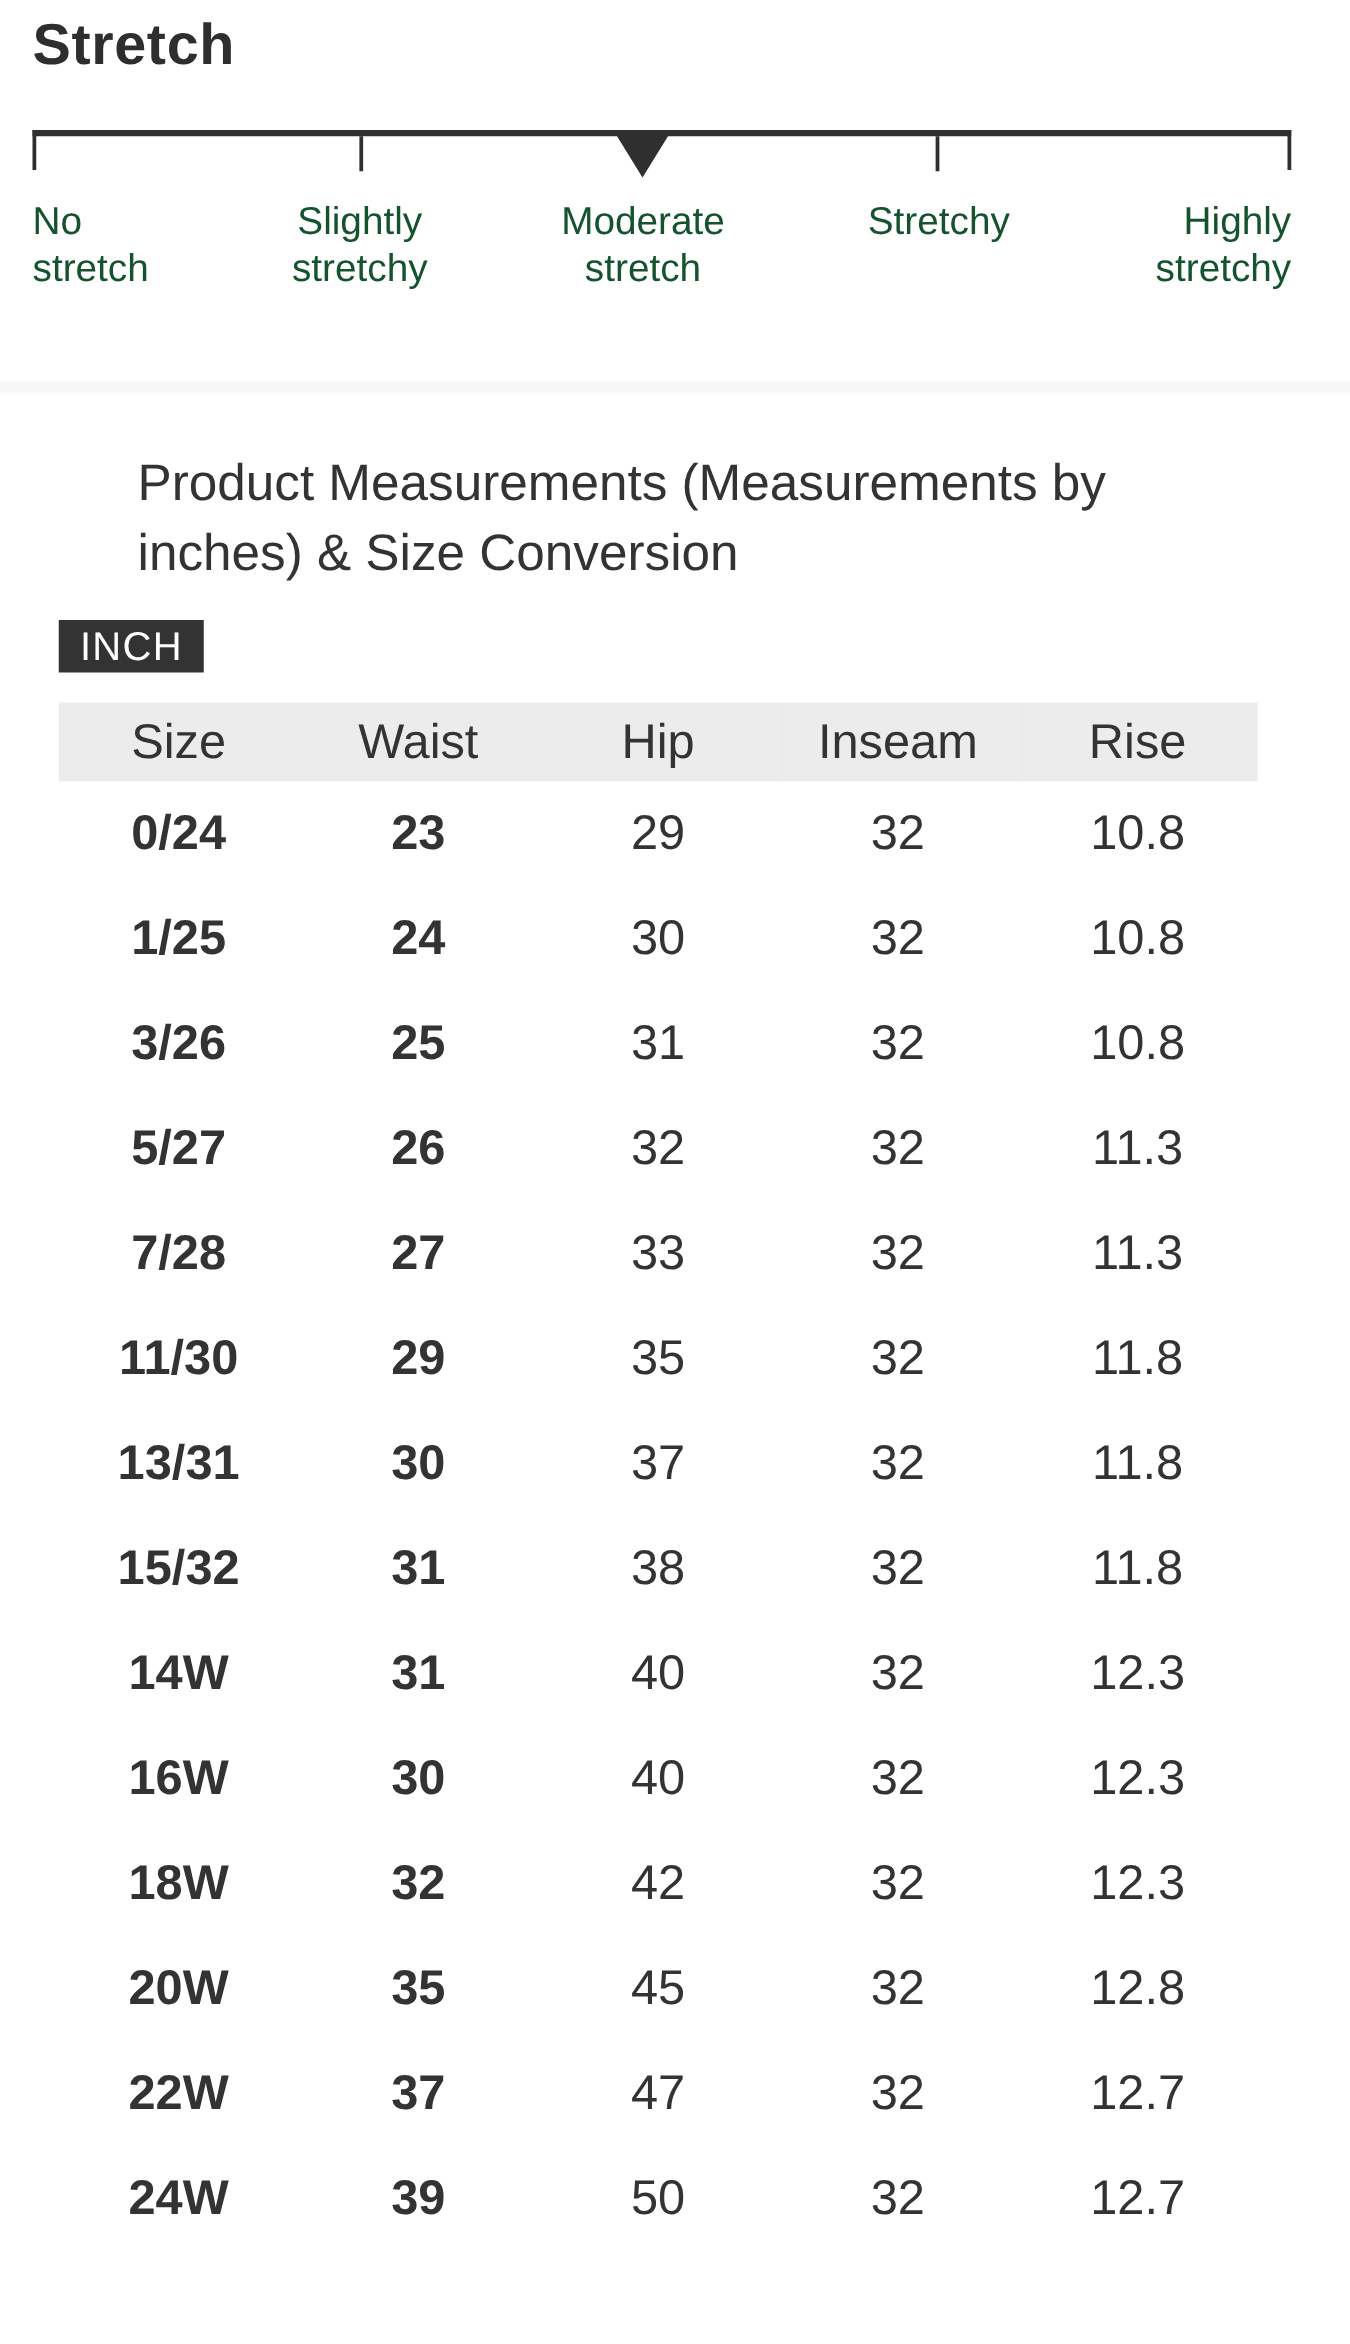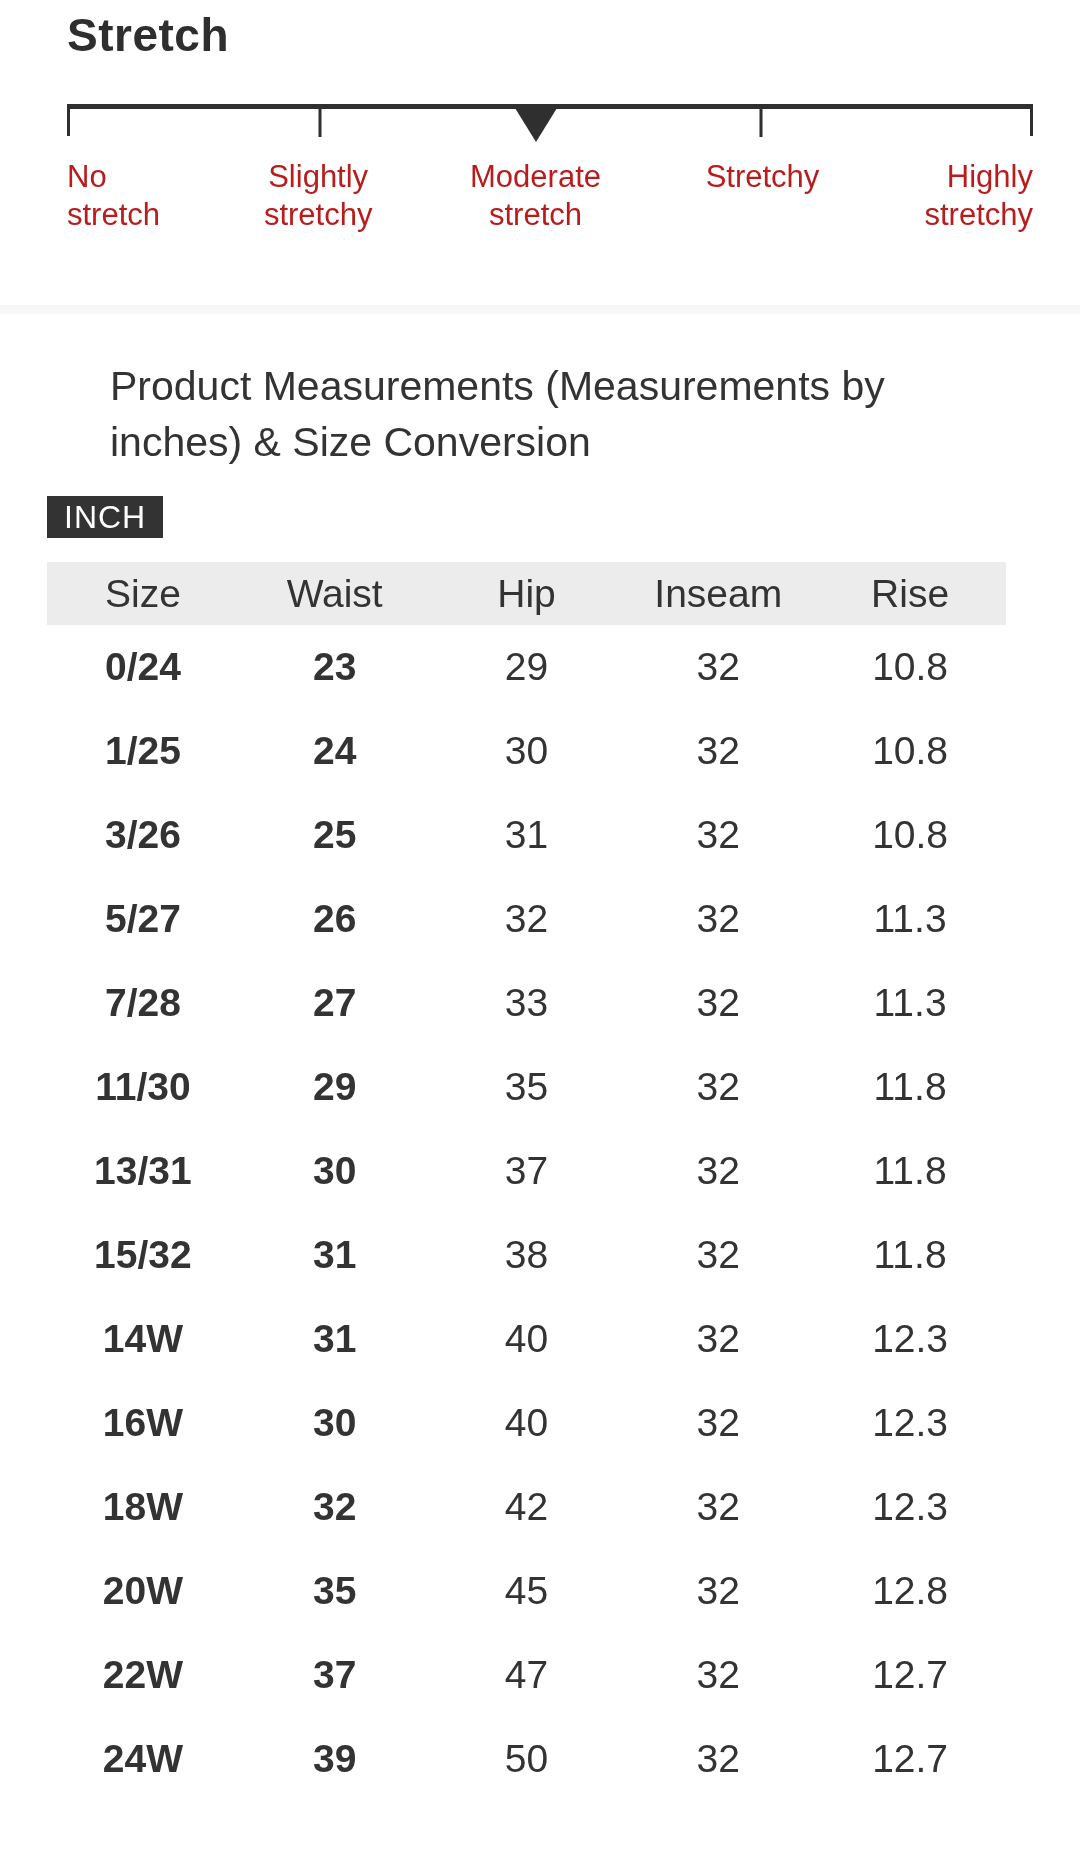--- a/index.html
+++ b/index.html
@@ -5,21 +5,21 @@
   * { margin: 0; padding: 0; box-sizing: border-box; }
   html, body {
     width: 1080px;
     background: #ffffff;
     font-family: "Liberation Sans", "DejaVu Sans", sans-serif;
     color: #333333;
   }
   body { height: 1875px; overflow: hidden; position: relative; }
 
   
-  .stretch-section { padding: 8px 47px 0 67px; }
+  .stretch-section { padding: 8px 47px 0 26px; }
   .stretch-title {
     font-size: 46px;
     font-weight: 700;
     color: #2e2e2e;
     letter-spacing: 0.5px;
   }
   .scale-wrap { position: relative; margin-top: 42px; }
   .scale-bar {
     position: relative;
     height: 32px;
@@ -44,21 +44,21 @@
     border-right: 21px solid transparent;
     border-top: 34px solid #2f2f2f;
     transform: translateX(-50%);
   }
   .scale-labels {
     position: relative;
     margin-top: 22px;
     height: 96px;
     font-size: 31px;
     line-height: 38px;
-    color: #b91c1c;
+    color: #14532d;
   }
   .scale-label {
     position: absolute;
     top: 0;
     white-space: pre-line;
   }
 
   
   .section-divider {
     width: 1080px;

